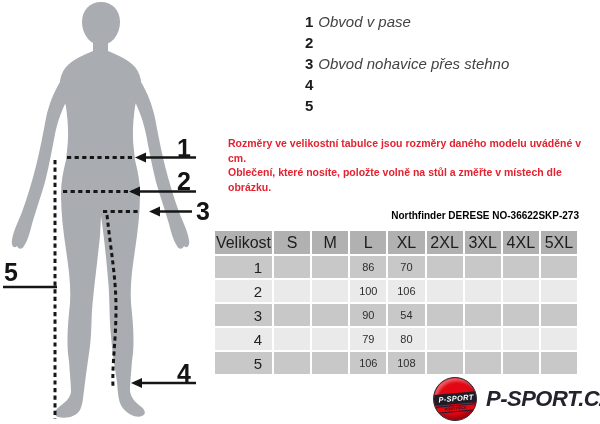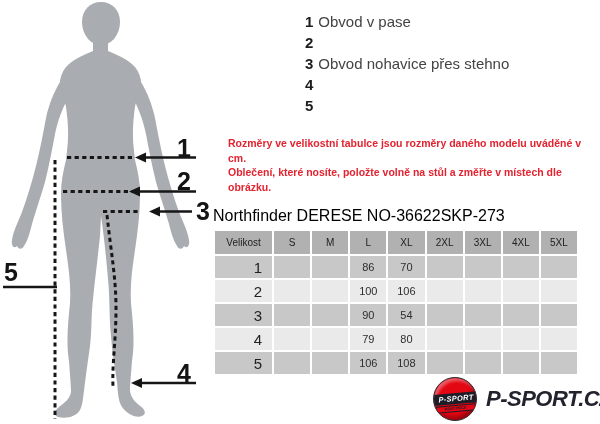--- a/index.html
+++ b/index.html
@@ -14,32 +14,32 @@
   .marker-1 { left:173px; top:136px; }
   .marker-2 { left:173px; top:169px; }
   .marker-3 { left:192px; top:199px; }
   .marker-4 { left:173px; top:361px; }
   .marker-5 { left:0px;  top:260px; }
 
   
   .legend { position:absolute; left:305px; top:13px; }
   .legend-item { display:flex; align-items:baseline; height:21px; font-size:15px; }
   .legend-num { font-weight:700; color:#1c1c1c; margin-right:5px; }
-  .legend-label { color:#434343; }
+  .legend-label { color:#434343;font-style:italic; }
 
   
   .instructions { position:absolute; left:228px; top:136px; width:372px;
     font-size:10.5px; font-weight:700; line-height:14.5px; color:#e32330; }
 
   
   .table-wrap { position:absolute; left:213px; top:207px; width:366px; }
-  .table-title { text-align:left; font-size:16px; color:#000; height:20px; line-height:18px; margin-bottom:2px; }
+  .table-title { text-align:right; font-size:10px; color:#000; height:20px; line-height:18px; margin-bottom:2px;font-weight:bold; }
   table.size-table { border-collapse:separate; border-spacing:2px; width:366px; table-layout:fixed; background:#fff; }
   table.size-table col.c-first { width:57px; }
-  .size-table th { background:#b1b1b1; font-weight:400; font-size:10px; color:#1d1d1d;
+  .size-table th { background:#b1b1b1; font-weight:400; font-size:16px; color:#1d1d1d;
     text-align:center; height:23px; }
   .size-table td { height:22px; text-align:center; font-size:11px; color:#2e2e2e; }
   .size-table tr.dark td  { background:#c8c8c8; }
   .size-table tr.light td { background:#eaeaea; }
   .size-table td.rowlabel { text-align:right; padding-right:10px; font-size:15px; color:#222; }
 
   
   .logo { position:absolute; left:433px; top:377px; display:flex; align-items:center; }
   .logo-badge { position:relative; width:44px; height:44px; border-radius:50%;
     background:#e30613; border:1px solid #2a2a33; overflow:hidden; flex:0 0 auto;

